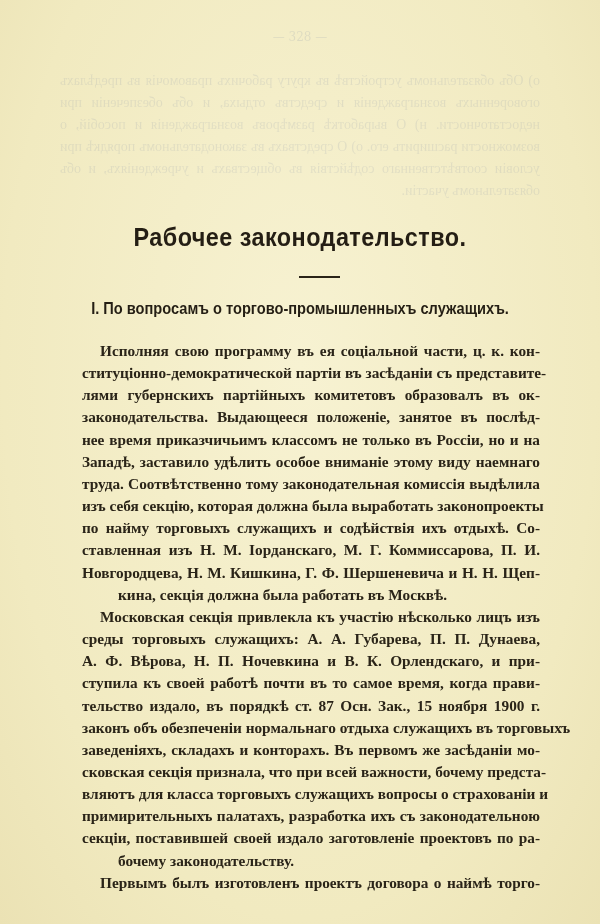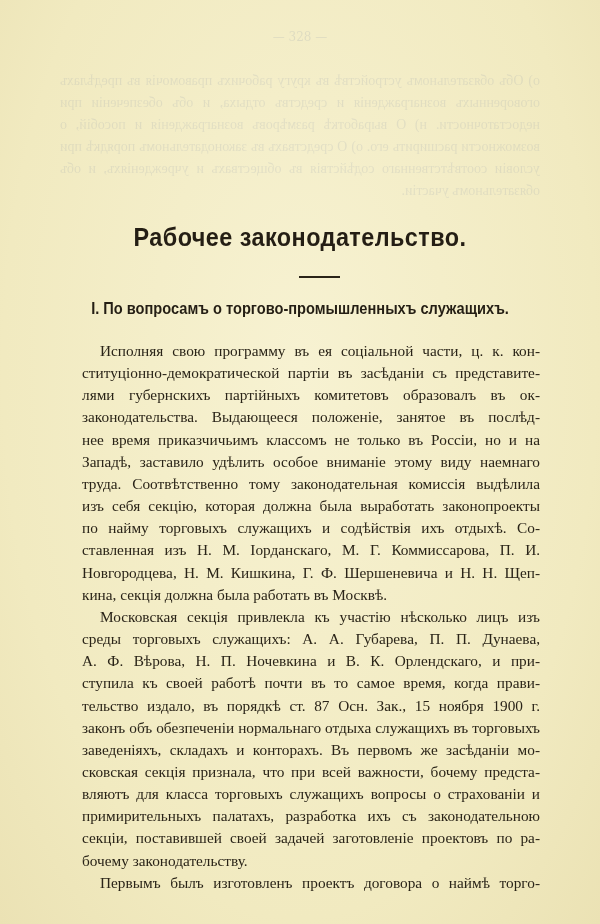--- a/index.html
+++ b/index.html
@@ -33,24 +33,24 @@
   .section {
     position: absolute; left: 0; width: 600px; top: 299px; text-align: center;
     font-family: "Liberation Sans", sans-serif; font-weight: bold; font-size: 17px;
     color: #241e14; transform: scaleX(0.86); transform-origin: center;
   }
   .body-text {
     position: absolute; left: 82px; top: 340px; width: 458px;
     font-family: "Liberation Serif", serif; font-size: 15.3px; line-height: 22.15px;
   }
   .line {
-    display: block; text-align: justify; text-align-last: justify; white-space: nowrap;
+    display: block; text-align: justify; text-align-last: justify; white-space: nowrap; font-weight: bold;
   }
   .line.indent { padding-left: 18px; }
-  .line.last { text-align-last: left; }
+  .line.last { text-align-last: left; margin-left: 36px; }
 </style>
 </head>
 <body>
 
 <div class="bleed-header">— 328 —</div>
 <div class="bleed">
   о) Объ обязательномъ устройствѣ въ кругу рабочихъ правомочія въ предѣлахъ оговоренныхъ вознагражденія и средствъ отдыха, и объ обезпеченіи при недостаточности. н) О выработкѣ размѣровъ вознагражденія и пособій, о возможности расширить его. о) О средствахъ въ законодательномъ порядкѣ при условіи соотвѣтственнаго содѣйствія въ обществахъ и учрежденіяхъ, и объ обязательномъ участіи.
 </div>
 
 <div class="title">Рабочее законодательство.</div>
@@ -76,19 +76,19 @@
     <span class="line indent">Московская секція привлекла къ участію нѣсколько лицъ изъ</span>
     <span class="line">среды торговыхъ служащихъ: А. А. Губарева, П. П. Дунаева,</span>
     <span class="line">А. Ф. Вѣрова, Н. П. Ночевкина и В. К. Орлендскаго, и при-</span>
     <span class="line">ступила къ своей работѣ почти въ то самое время, когда прави-</span>
     <span class="line">тельство издало, въ порядкѣ ст. 87 Осн. Зак., 15 ноября 1900 г.</span>
     <span class="line">законъ объ обезпеченіи нормальнаго отдыха служащихъ въ торговыхъ</span>
     <span class="line">заведеніяхъ, складахъ и конторахъ. Въ первомъ же засѣданіи мо-</span>
     <span class="line">сковская секція признала, что при всей важности, бочему предста-</span>
     <span class="line">вляютъ для класса торговыхъ служащихъ вопросы о страхованіи и</span>
     <span class="line">примирительныхъ палатахъ, разработка ихъ съ законодательною</span>
-    <span class="line">секціи, поставившей своей задачей заготовленіе проектовъ по ра-</span>
+    <span class="line">секціи, поставившей своей издало заготовленіе проектовъ по ра-</span>
     <span class="line last">бочему законодательству.</span>
   </div>
   <div>
     <span class="line indent">Первымъ былъ изготовленъ проектъ договора о наймѣ торго-</span>
   </div>
 </div>
 
 </body></html>

